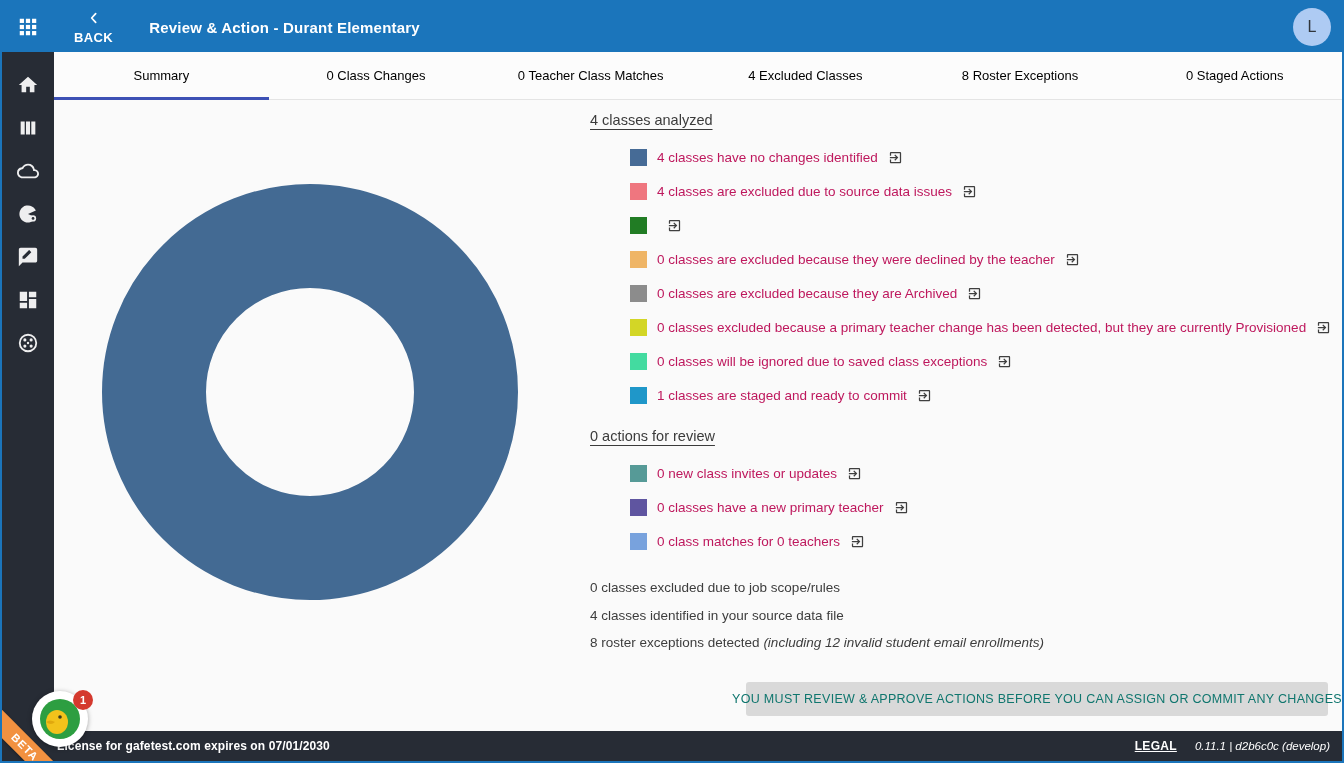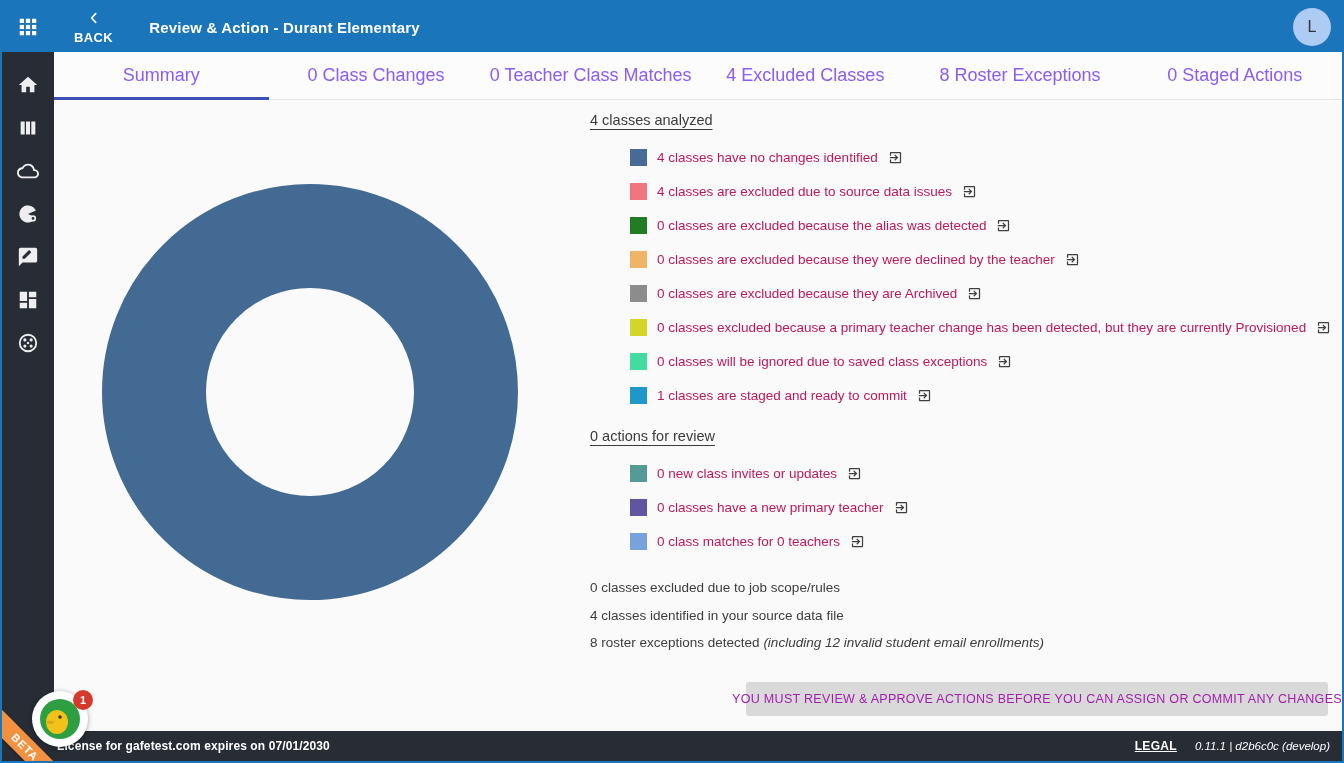--- a/index.html
+++ b/index.html
@@ -39,21 +39,21 @@
   .side-item { width:52px; height:43px; display:flex; align-items:center; justify-content:center; cursor:pointer; }
   .side-item svg { fill:#fff; opacity:.92; }
 
   
   .tab-bar {
     position:absolute; top:50px; left:52px; right:0; height:48px;
     background:#fcfcfc; display:flex; border-bottom:1px solid #e4e4e4;
   }
   .tab {
     flex:1; display:flex; align-items:center; justify-content:center;
-    color:#8b5cf6; font-size:18px; position:relative; cursor:pointer;
+    color:#000000; font-size:13px; position:relative; cursor:pointer;
   }
   .tab.active::after {
     content:""; position:absolute; left:0; right:0; bottom:-1px; height:3px; background:#3d51b5;
   }
 
   
   .content { position:absolute; top:98px; left:52px; right:0; bottom:30px; background:#fafafa; }
   .donut-wrap { position:absolute; left:46px; top:82px; width:420px; height:420px; }
 
   .panel { position:absolute; left:536px; top:12px; width:760px; }
@@ -68,21 +68,21 @@
   .legend-label { font-size:13.5px; color:#be185d; }
   .exit-icon { margin-left:10px; display:flex; align-items:center; cursor:pointer; }
   .exit-icon svg { fill:#3f3f3f; }
 
   .footnotes { margin-top:16px; }
   .footnote { font-size:13.5px; color:#3d3d3d; line-height:27.5px; }
   .fn-italic { font-style:italic; }
 
   .commit-button {
     position:absolute; right:14px; bottom:15px; height:34px; width:582px;
-    background:#d9d9d9; color:#a21caf; border:none; border-radius:3px;
+    background:#d9d9d9; color:#0f766e; border:none; border-radius:3px;
     font-family:"Liberation Sans", sans-serif;
     font-size:12.5px; letter-spacing:.3px; display:flex; align-items:center; justify-content:center;
     cursor:not-allowed; white-space:nowrap;
   }
 
   
   .footer {
     position:absolute; bottom:0; left:0; right:0; height:30px;
     background:#272c35; color:#fff; display:flex; align-items:center;
     font-size:12px; padding:0 12px 0 55px; z-index:1;
@@ -255,21 +255,20 @@
     <span class="legend-label">4 classes are excluded due to source data issues</span>
     <span class="exit-icon">
       <svg width="15" height="15" viewBox="0 0 24 24">
         <path d="M10.09 15.59L11.5 17l5-5-5-5-1.41 1.41L12.67 11H3v2h9.67l-2.58 2.59zM19 3H5c-1.11 0-2 .9-2 2v4h2V5h14v14H5v-4H3v4c0 1.1.89 2 2 2h14c1.1 0 2-.9 2-2V5c0-1.1-.9-2-2-2z"></path>
       </svg>
     </span>
   </div>
 
   <div class="legend-row">
     <span class="swatch" style="background: rgb(33, 124, 36);"></span>
-    <span class="legend-label">0 classes are excluded because the alias was detected</span>
     <span class="exit-icon">
       <svg width="15" height="15" viewBox="0 0 24 24">
         <path d="M10.09 15.59L11.5 17l5-5-5-5-1.41 1.41L12.67 11H3v2h9.67l-2.58 2.59zM19 3H5c-1.11 0-2 .9-2 2v4h2V5h14v14H5v-4H3v4c0 1.1.89 2 2 2h14c1.1 0 2-.9 2-2V5c0-1.1-.9-2-2-2z"></path>
       </svg>
     </span>
   </div>
 
   <div class="legend-row">
     <span class="swatch" style="background: rgb(239, 181, 102);"></span>
     <span class="legend-label">0 classes are excluded because they were declined by the teacher</span>

